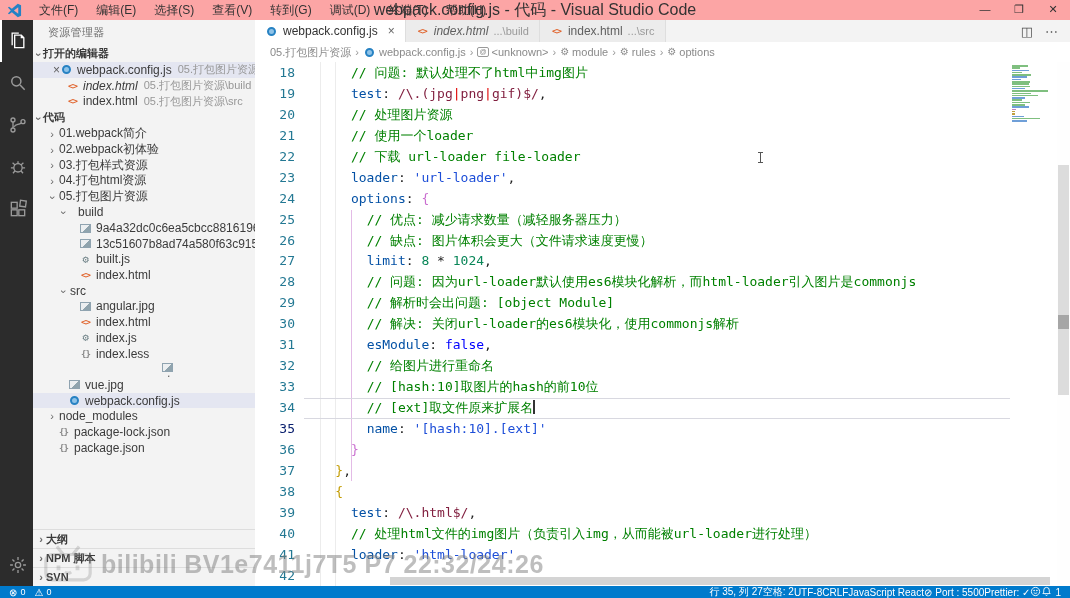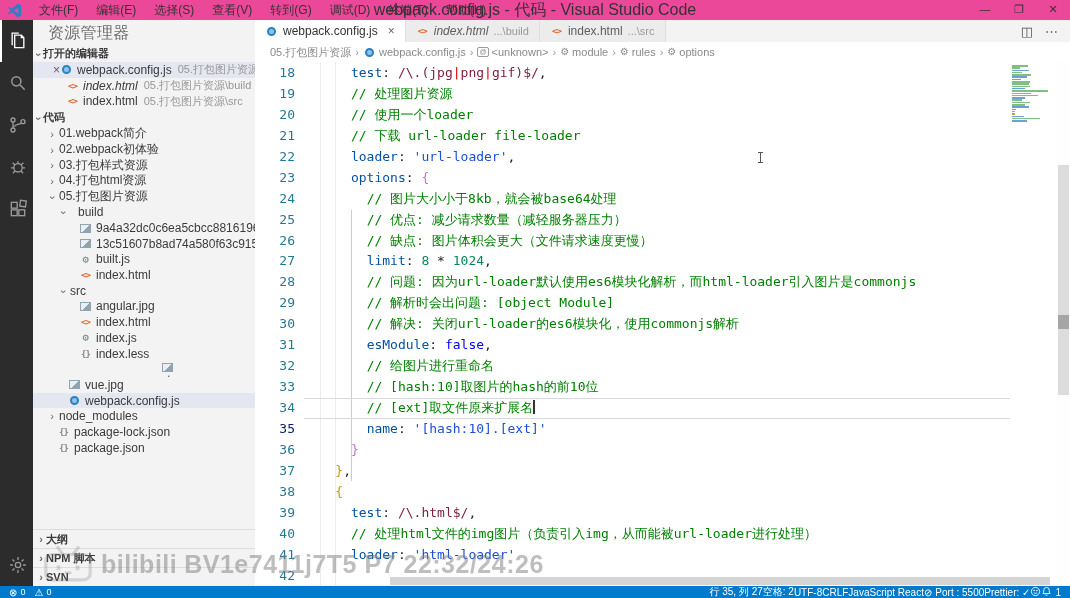--- a/index.html
+++ b/index.html
@@ -1,37 +1,37 @@
 <!DOCTYPE html>
 <html><head>
 <meta charset="utf-8">
 <style>
   *{margin:0;padding:0;box-sizing:border-box}
   html,body{width:1070px;height:598px;overflow:hidden}
   body{position:relative;font-family:"Liberation Sans",sans-serif;font-size:12px;color:#333;background:#fff}
 
   
-  .titlebar{position:absolute;left:0;top:0;right:0;height:20px;background:#ec4899;display:flex;align-items:center;z-index:30}
+  .titlebar{position:absolute;left:0;top:0;right:0;height:20px;background:#fca5a5;display:flex;align-items:center;z-index:30}
   .vscode-logo{width:15px;height:15px;margin:0 8px 0 7px;flex:0 0 auto}
   .menus{display:flex;height:100%;align-items:center}
   .menu-item{padding:0 9px;font-size:12px;color:#333;line-height:20px;cursor:default}
   .win-title{position:absolute;left:50%;transform:translateX(-50%);font-size:16px;color:#333;white-space:nowrap}
   .win-controls{position:absolute;right:0;top:0;height:20px;display:flex}
   .win-btn{width:34px;text-align:center;line-height:19px;font-size:11px;color:#333}
 
   
   .activitybar{position:absolute;left:0;top:20px;width:33px;bottom:12px;background:#2c2c2c;display:flex;flex-direction:column;align-items:stretch;z-index:20}
   .act-item{height:42px;display:flex;align-items:center;justify-content:center;color:#9a9a9a;border-left:2px solid transparent}
   .act-item.active{color:#ffffff;border-left:2px solid #fff}
   .act-spacer{flex:1}
   .act-item svg{width:20px;height:20px}
 
   
   .sidebar{position:absolute;left:33px;top:20px;width:222px;bottom:12px;background:#f3f3f3;font-size:12px;color:#3b3b3b;overflow:hidden;z-index:5}
-  .sb-title{height:25px;line-height:25px;padding-left:15px;font-size:16px;color:#6f6f6f;letter-spacing:.3px}
+  .sb-title{height:25px;line-height:25px;padding-left:15px;font-size:11px;color:#6f6f6f;letter-spacing:.3px}
   .sb-sec-header{height:17px;display:flex;align-items:center;font-size:11px;font-weight:bold;color:#3b3b3b}
   .sb-row{height:15.7px;display:flex;align-items:center;white-space:nowrap;overflow:hidden;font-size:12px}
   .sb-row.sel{background:#e4e6f1}
   .sb-row .nm{margin-left:4px}
   .sb-row .nm.italic{font-style:italic}
   .dim{color:#979797;margin-left:6px;font-size:11px}
   .chev{display:inline-block;width:10px;text-align:center;color:#6a6a6a;font-size:11px;transform-origin:50% 55%}
   .chev.exp{transform:rotate(90deg)}
   .oe-close{width:12px;text-align:center;color:#5f5f5f;font-size:12px}
   .sb-panels{position:absolute;left:0;right:0;bottom:0;background:#f3f3f3}
@@ -392,27 +392,27 @@
       <div class="ln">38</div>
       <div class="ln">39</div>
       <div class="ln">40</div>
       <div class="ln">41</div>
       <div class="ln">42</div>
     </div>
   <div class="code">
       <div class="guide" style="left: 15.6px;"></div>
       <div class="guide" style="left: 31.2px;"></div>
       <div class="guide active" style="left: 46.8px; top: 148px; height: 271px;"></div>
+      <div class="code-line"><span>      </span><span class="tk-c">// 问题: 默认处理不了html中img图片</span></div>
       <div class="code-line"><span>      </span><span class="tk-k">test</span><span class="tk-p">: </span><span class="tk-re">/\.(jpg</span><span class="tk-rp">|</span><span class="tk-re">png</span><span class="tk-rp">|</span><span class="tk-re">gif)$/</span><span class="tk-p">,</span></div>
       <div class="code-line"><span>      </span><span class="tk-c">// 处理图片资源</span></div>
       <div class="code-line"><span>      </span><span class="tk-c">// 使用一个loader</span></div>
       <div class="code-line"><span>      </span><span class="tk-c">// 下载 url-loader file-loader</span></div>
       <div class="code-line"><span>      </span><span class="tk-k">loader</span><span class="tk-p">: </span><span class="tk-s">'url-loader'</span><span class="tk-p">,</span></div>
       <div class="code-line"><span>      </span><span class="tk-k">options</span><span class="tk-p">: </span><span class="tk-b2">{</span></div>
-      <div class="code-line"><span>        </span><span class="tk-c">// 图片大小小于8kb，就会被base64处理</span></div>
       <div class="code-line"><span>        </span><span class="tk-c">// 优点: 减少请求数量（减轻服务器压力）</span></div>
       <div class="code-line"><span>        </span><span class="tk-c">// 缺点: 图片体积会更大（文件请求速度更慢）</span></div>
       <div class="code-line"><span>        </span><span class="tk-k">limit</span><span class="tk-p">: </span><span class="tk-num">8</span><span class="tk-p"> * </span><span class="tk-num">1024</span><span class="tk-p">,</span></div>
       <div class="code-line"><span>        </span><span class="tk-c">// 问题: 因为url-loader默认使用es6模块化解析，而html-loader引入图片是commonjs</span></div>
       <div class="code-line"><span>        </span><span class="tk-c">// 解析时会出问题: [object Module]</span></div>
       <div class="code-line"><span>        </span><span class="tk-c">// 解决: 关闭url-loader的es6模块化，使用commonjs解析</span></div>
       <div class="code-line"><span>        </span><span class="tk-k">esModule</span><span class="tk-p">: </span><span class="tk-kw">false</span><span class="tk-p">,</span></div>
       <div class="code-line"><span>        </span><span class="tk-c">// 给图片进行重命名</span></div>
       <div class="code-line"><span>        </span><span class="tk-c">// [hash:10]取图片的hash的前10位</span></div>
       <div class="code-line cur"><span>        </span><span class="tk-c">// [ext]取文件原来扩展名</span><span class="cursor"></span></div>

